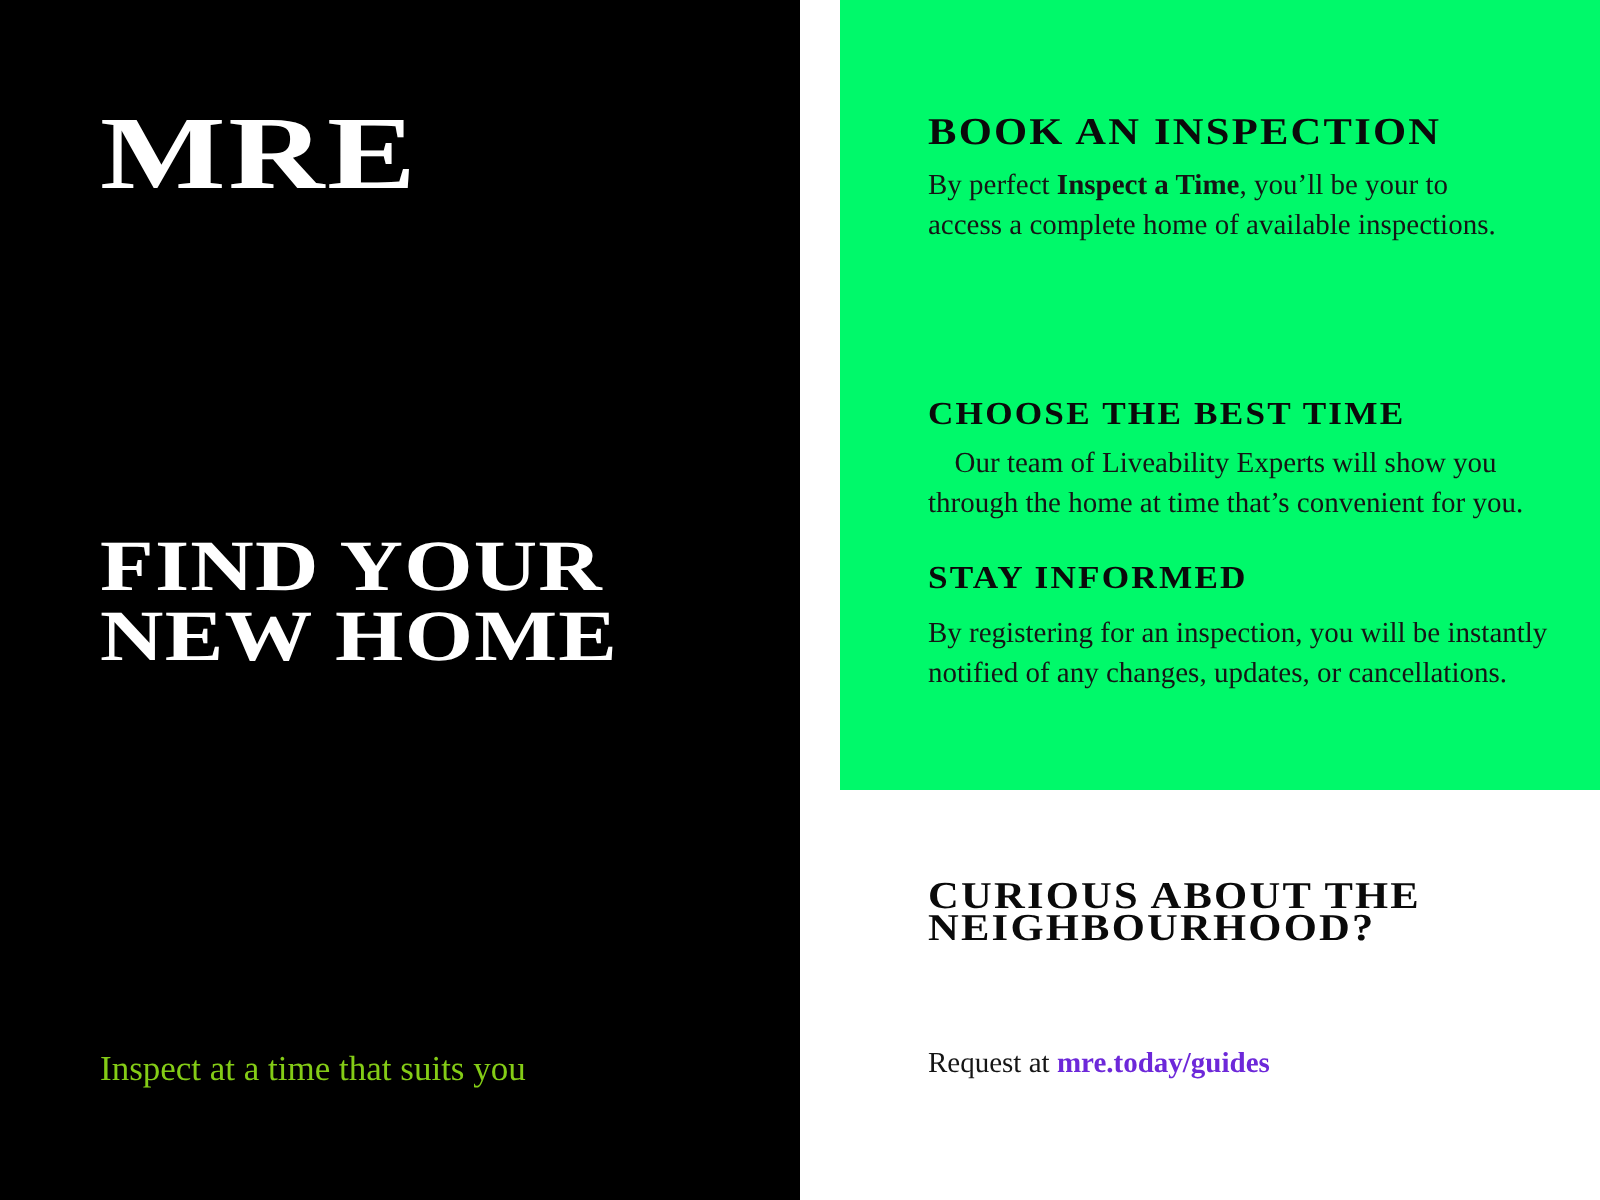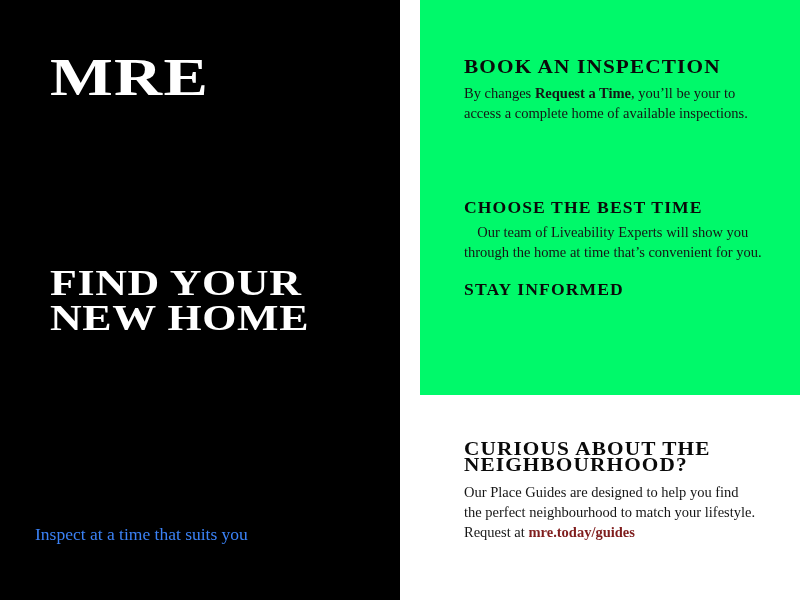--- a/index.html
+++ b/index.html
@@ -39,22 +39,22 @@
     font-size: 36px;
     font-weight: 700;
     line-height: 35px;
     letter-spacing: 0.5px;
     transform: scaleX(1.22);
     transform-origin: left top;
     white-space: nowrap;
   }
   .tagline {
     position: absolute;
-    left: 35px; top: 524px;
-    color: #3b82f6;
+    left: 50px; top: 524px;
+    color: #84cc16;
     font-size: 17.5px;
     line-height: 20px;
     white-space: nowrap;
   }
   
   .right-panel {
     position: absolute;
     left: 420px; top: 0;
     width: 400px; height: 504px; padding-left: 28px;
   }
@@ -93,21 +93,21 @@
     white-space: nowrap;
   }
   .body-text {
     color: #151515;
     font-size: 14.5px;
     line-height: 19.5px;
     white-space: nowrap;
   }
   .body-text .bold, .explore-link { font-weight: 700; }
   .explore-link {
-    color: #7f1d1d;
+    color: #6d28d9;
     text-decoration: none;
     cursor: pointer;
   }
 </style>
 </head>
 <body>
 
 <div class="canvas">
 
   <section class="left-panel">
@@ -115,32 +115,32 @@
     <h1 class="headline">FIND YOUR<br>NEW HOME</h1>
     <div class="tagline">Inspect at a time that suits you</div>
   </section>
 
   <section class="right-panel">
     <div class="green-block"></div>
     <div class="white-block"></div>
 
     <h2 class="rp-item h-lg" style="top:57px;">BOOK AN INSPECTION</h2>
 
-    <p class="rp-item body-text" style="top:84px;"><span>By changes </span><span class="bold">Request a Time</span><span>, you’ll be your to</span><br><span>access a complete home of available inspections.</span></p>
+    <p class="rp-item body-text" style="top:84px;"><span>By perfect </span><span class="bold">Inspect a Time</span><span>, you’ll be your to</span><br><span>access a complete home of available inspections.</span></p>
 
 
     <h3 class="rp-item h-sm" style="top:200px;">CHOOSE THE BEST TIME</h3>
 
     <p class="rp-item body-text" style="top:223px;text-align:center;">Our team of Liveability Experts will show you<br>through the home at time that’s convenient for you.</p>
 
     <h3 class="rp-item h-sm" style="top:282px;">STAY INFORMED</h3>
 
+    <p class="rp-item body-text" style="top:308px;">By registering for an inspection, you will be instantly<br>notified of any changes, updates, or cancellations.</p>
 
     <h2 class="rp-item h-lg tight" style="top:441px;">CURIOUS ABOUT THE<br>NEIGHBOURHOOD?</h2>
 
-    <p class="rp-item body-text" style="top:483px;">Our Place Guides are designed to help you find<br>the perfect neighbourhood to match your lifestyle.</p>
 
     <p class="rp-item body-text" style="top:523px;">
       <span>Request at </span><a class="explore-link">mre.today/guides</a>
     </p>
   </section>
 
 </div>
 
 </body></html>

